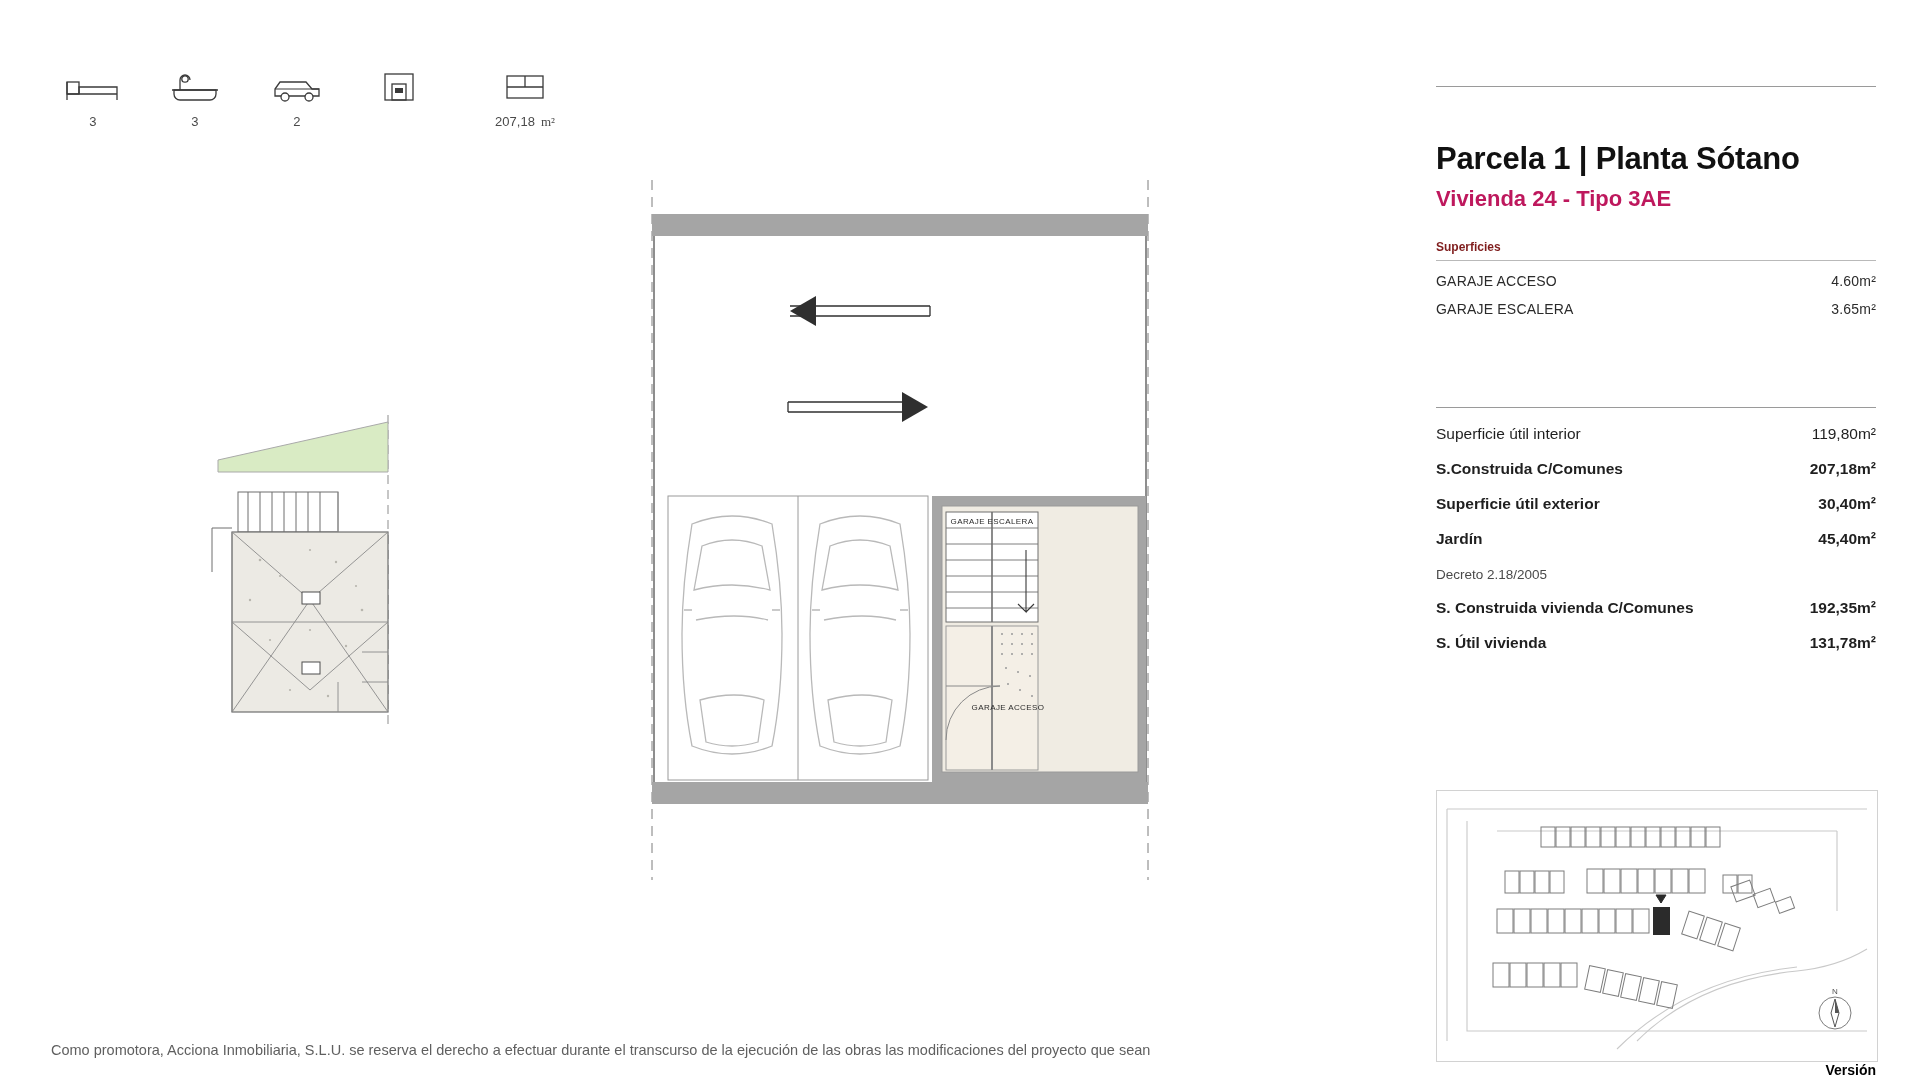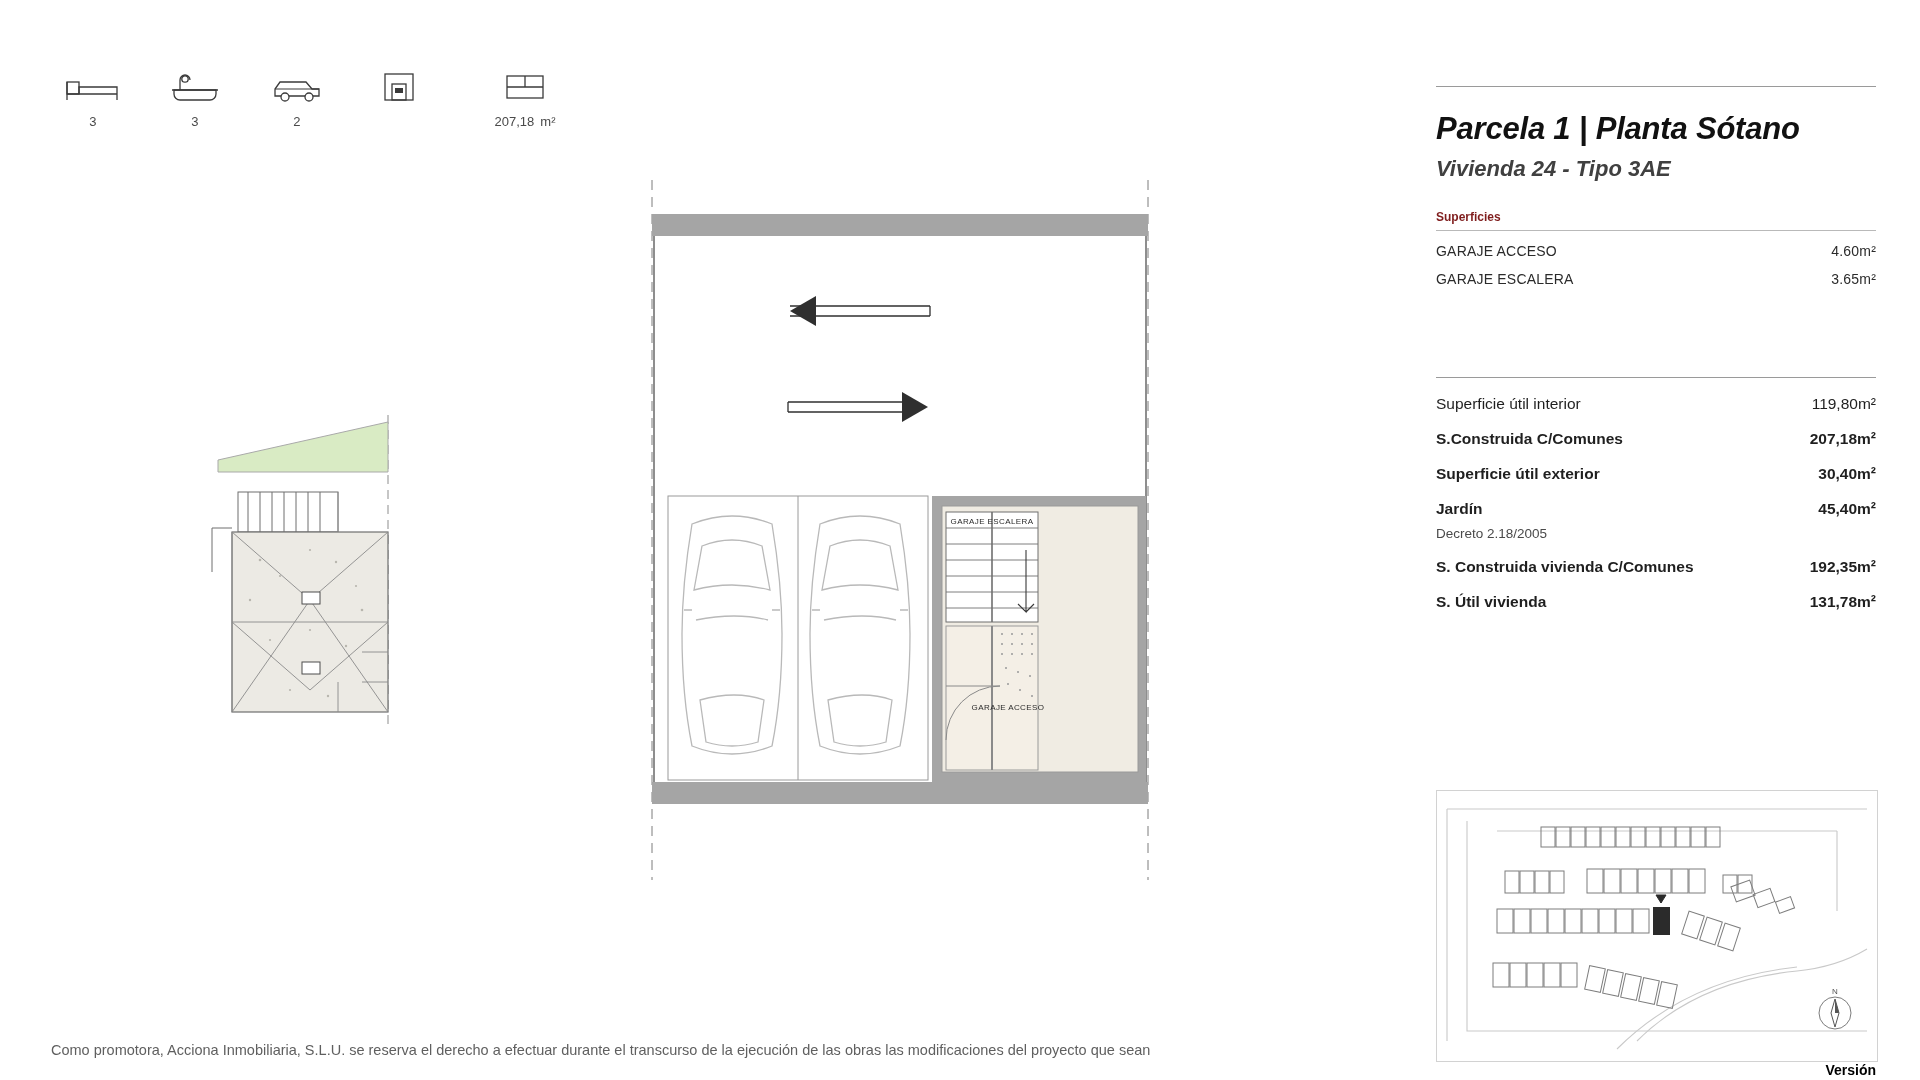--- a/index.html
+++ b/index.html
@@ -58,21 +58,21 @@
     display: flex;
     align-items: flex-end;
     justify-content: center;
   }
   .area-cell .count {
     margin-top: 10px;
     font-size: 13px;
     color: #4a4a4a;
     white-space: nowrap;
   }
-  .area-cell .count .unit { margin-left: 6px; }
+  .area-cell .count .unit { margin-left: 6px; font-family: Liberation Serif, serif; }
 
   
   .mini-plan {
     position: absolute;
     left: 150px;
     top: 400px;
     width: 280px;
     height: 400px;
   }
 
@@ -103,32 +103,32 @@
     top: 0;
     width: 460px;
     height: 1080px;
   }
   .rule {
     height: 1px;
     background: #9a9a9a;
     width: 440px;
   }
   .rule.top { margin-top: 86px; }
-  .title-block { margin-top: 24px; font-style: italic; }
+  .title-block { margin-top: 54px; }
   .title-main {
     font-size: 31px;
     font-weight: bold;
     letter-spacing: -0.2px;
     color: #111;
   }
   .title-sub {
     margin-top: 9px;
     font-size: 22px;
     font-weight: bold;
-    color: #404040;
+    color: #be185d;
   }
   .surf-head {
     margin-top: 28px;
     font-size: 12px;
     font-weight: bold;
     color: #7f1d1d;
   }
   .thin-rule {
     height: 1px;
     background: #b9b9b9;
@@ -152,21 +152,21 @@
     display: flex;
     justify-content: space-between;
     align-items: baseline;
     width: 440px;
     margin-top: 17px;
   }
   .sum-row .lbl { font-size: 15.5px; color: #1f1f1f; }
   .sum-row .val { font-size: 15.5px; color: #1f1f1f; margin-left: 31px; }
   .sum-row.b .lbl, .sum-row.b .val { font-weight: bold; }
   .sum-row.decreto .lbl { font-size: 13.5px; color: #4a4a4a; }
-  .sum-row.decreto { margin-top: 8px; text-align: center; }
+  .sum-row.decreto { margin-top: 19px; text-align: center; }
 
   
   .map-box {
     position: absolute;
     left: 1436px;
     top: 790px;
     width: 440px;
     height: 270px;
     border: 1px solid #d2d2d2;
     background: #fff;

